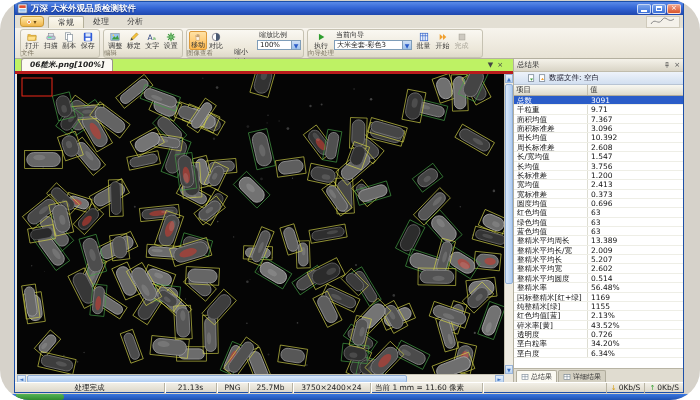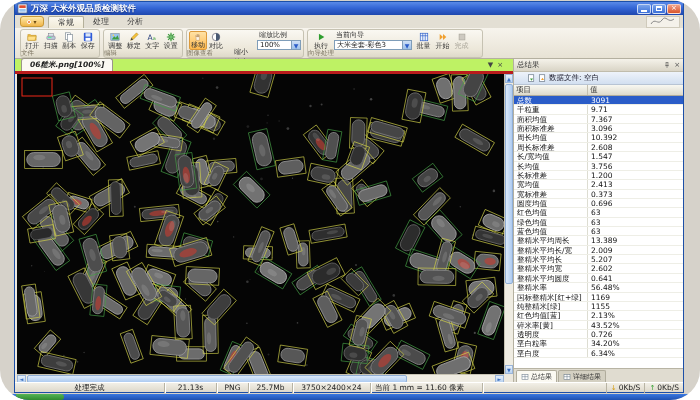--- a/index.html
+++ b/index.html
@@ -1164,21 +1164,21 @@
           <div class="trow">
     <span class="tname">整精米平均长</span>
     <span class="tval">5.207</span>
   </div>
           <div class="trow">
     <span class="tname">整精米平均宽</span>
     <span class="tval">2.602</span>
   </div>
           <div class="trow">
     <span class="tname">整精米平均圆度</span>
-    <span class="tval">0.641</span>
+    <span class="tval">0.514</span>
   </div>
           <div class="trow">
     <span class="tname">整精米率</span>
     <span class="tval">56.48%</span>
   </div>
           <div class="trow">
     <span class="tname">国标整精米[红+绿]</span>
     <span class="tval">1169</span>
   </div>
           <div class="trow">

